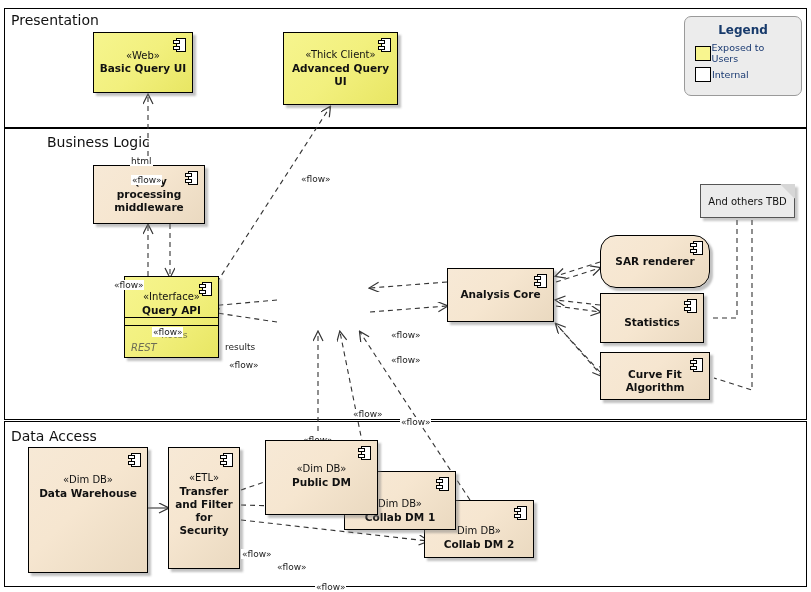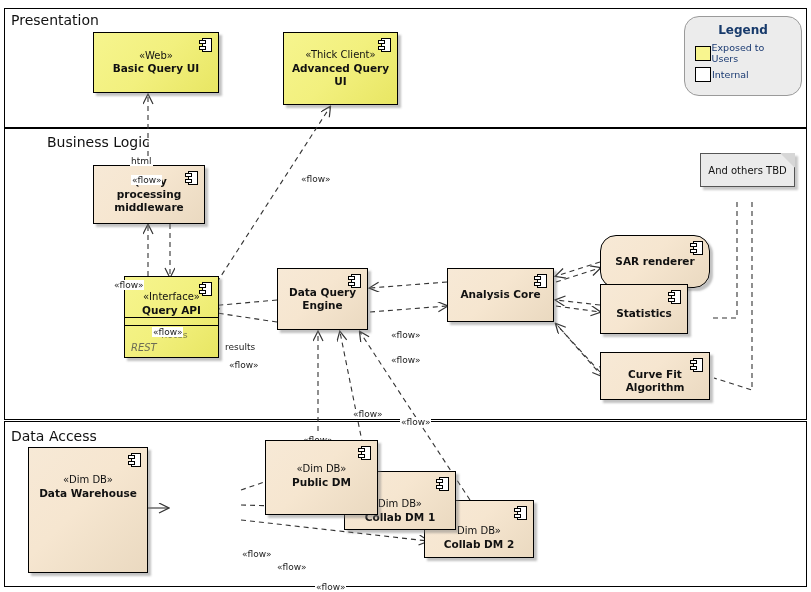--- a/index.html
+++ b/index.html
@@ -40,21 +40,21 @@
   
   .note{position:absolute;box-sizing:border-box;background:#ebebeb;
         border:1px solid #555;box-shadow:3px 3px 2px rgba(120,120,120,.4);
         display:flex;align-items:center;justify-content:center;font-size:10px;color:#111;}
   .note .fold{position:absolute;top:-1px;right:-1px;width:14px;height:14px;
               background:#d6d6d6;border-left:1px solid #555;border-bottom:1px solid #555;
               clip-path:polygon(0 0,100% 100%,100% 0);}
 
   
   .legend{position:absolute;box-sizing:border-box;background:#ececec;border:1px solid #9a9a9a;
-          border-radius:15px;padding:6px 10px;}
+          border-radius:7px;padding:6px 10px;}
   .legend-title{font-size:12px;font-weight:bold;color:#173a6b;text-align:center;margin-bottom:5px;}
   .legend-row{display:flex;align-items:center;gap:1px;margin:3px 0;}
   .legend-sw{width:16px;height:15px;border:1.3px solid #000;box-sizing:border-box;}
   .legend-sw.y{background:#f8f58f;}
   .legend-sw.w{background:#ffffff;}
   .legend-txt{font-size:9.5px;color:#1a3a72;}
 
   
   .elabel{position:absolute;font-size:9px;color:#222;background:#fff;
           padding:0 1px;white-space:nowrap;margin-top:44px;}
@@ -117,21 +117,21 @@
       <path d="M241,490 L276,478" marker-end="url(#oarrow)"></path>
       <path d="M241,505 L352,508" marker-end="url(#oarrow)"></path>
       <path d="M241,520 L428,541" marker-end="url(#oarrow)"></path>
     </g>
     <g stroke="#333" stroke-width="1.1" fill="none">
 
       <path d="M148,508 L168,508" marker-end="url(#oarrow2)"></path>
     </g>
   </svg>
 
-  <div class="comp yellow" style="left:93px;top:32px;width:126px;height:61px;">
+  <div class="comp yellow" style="left:93px;top:32px;width:100px;height:61px;">
     <span class="cicon">
       <span class="body"></span>
         <span class="tab t1"></span>
         <span class="tab t2"></span>
     </span>
     <div class="stereo">«Web»</div>
     <div class="cname">Basic Query UI</div>
   </div>
 
   <div class="comp yellow" style="left:283px;top:32px;width:115px;height:73px;">
@@ -163,48 +163,40 @@
       <div class="stereo">«Interface»</div>
       <div class="cname">Query API</div>
     </div>
     <div class="sec mid"></div>
     <div class="sec notes">
       <div class="notes-title">notes</div>
       <div class="notes-body">REST</div>
     </div>
   </div>
 
-  <div class="comp tan" style="left:277px;top:268px;width:91px;height:62px;">
-    <span class="cicon">
-      <span class="body"></span>
-        <span class="tab t1"></span>
-        <span class="tab t2"></span>
-    </span>
-    <div class="cname" style="max-width:74px;">Data Query Engine</div>
-  </div>
 
   <div class="comp tan" style="left:447px;top:268px;width:107px;height:54px;">
     <span class="cicon">
       <span class="body"></span>
         <span class="tab t1"></span>
         <span class="tab t2"></span>
     </span>
     <div class="cname">Analysis Core</div>
   </div>
 
   <div class="comp tan" style="left:600px;top:235px;width:110px;height:53px;border-radius:16px;">
     <span class="cicon">
       <span class="body"></span>
         <span class="tab t1"></span>
         <span class="tab t2"></span>
     </span>
     <div class="cname">SAR renderer</div>
   </div>
 
-  <div class="comp tan" style="left:600px;top:284px;width:88px;height:50px;">
+  <div class="comp tan" style="left:600px;top:293px;width:104px;height:50px;">
     <span class="cicon">
       <span class="body"></span>
         <span class="tab t1"></span>
         <span class="tab t2"></span>
     </span>
     <div class="cname" style="margin-top:10px;">Statistics</div>
   </div>
 
   <div class="comp tan" style="left:600px;top:352px;width:110px;height:48px;">
     <span class="cicon">
@@ -218,20 +210,29 @@
   <div class="comp tan" style="left:28px;top:447px;width:120px;height:126px;justify-content:flex-start;padding-top:26px;">
     <span class="cicon">
       <span class="body"></span>
         <span class="tab t1"></span>
         <span class="tab t2"></span>
     </span>
     <div class="stereo">«Dim DB»</div>
     <div class="cname">Data Warehouse</div>
   </div>
 
+  <div class="comp tan" style="left:168px;top:447px;width:72px;height:122px;justify-content:flex-start;padding-top:24px;">
+    <span class="cicon">
+      <span class="body"></span>
+        <span class="tab t1"></span>
+        <span class="tab t2"></span>
+    </span>
+    <div class="stereo">«ETL»</div>
+    <div class="cname" style="max-width:62px;">Transfer and Filter for Security</div>
+  </div>
 
   <div class="comp tan" style="left:265px;top:440px;width:113px;height:75px;justify-content:flex-start;padding-top:22px;z-index:5;">
     <span class="cicon">
       <span class="body"></span>
         <span class="tab t1"></span>
         <span class="tab t2"></span>
     </span>
     <div class="stereo">«Dim DB»</div>
     <div class="cname">Public DM</div>
   </div>
@@ -249,21 +250,21 @@
   <div class="comp tan" style="left:424px;top:500px;width:110px;height:58px;justify-content:flex-start;padding-top:24px;z-index:3;">
     <span class="cicon">
       <span class="body"></span>
         <span class="tab t1"></span>
         <span class="tab t2"></span>
     </span>
     <div class="stereo">Dim DB»</div>
     <div class="cname">Collab DM 2</div>
   </div>
 
-  <div class="note" style="left:700px;top:153px;width:95px;height:34px;">
+  <div class="note" style="left:700px;top:184px;width:95px;height:34px;">
     <span class="fold"></span>
     <span>And others TBD</span>
   </div>
 
   <div class="legend" style="left:684px;top:16px;width:118px;height:80px;">
     <div class="legend-title">Legend</div>
     <div class="legend-row">
       <span class="legend-sw y"></span>
       <span class="legend-txt">Exposed to Users</span>
     </div>

